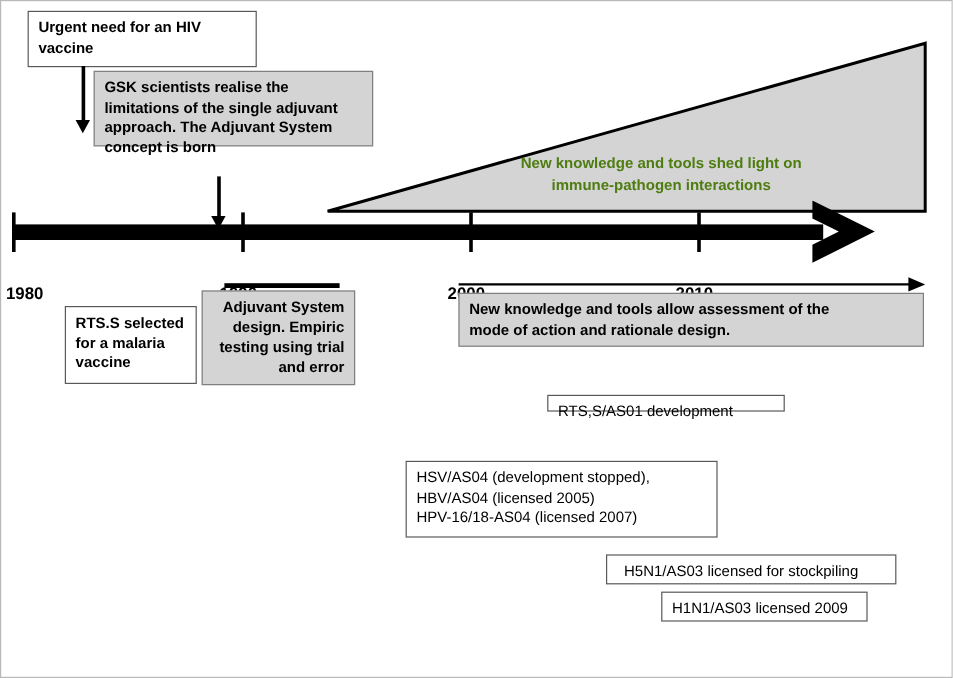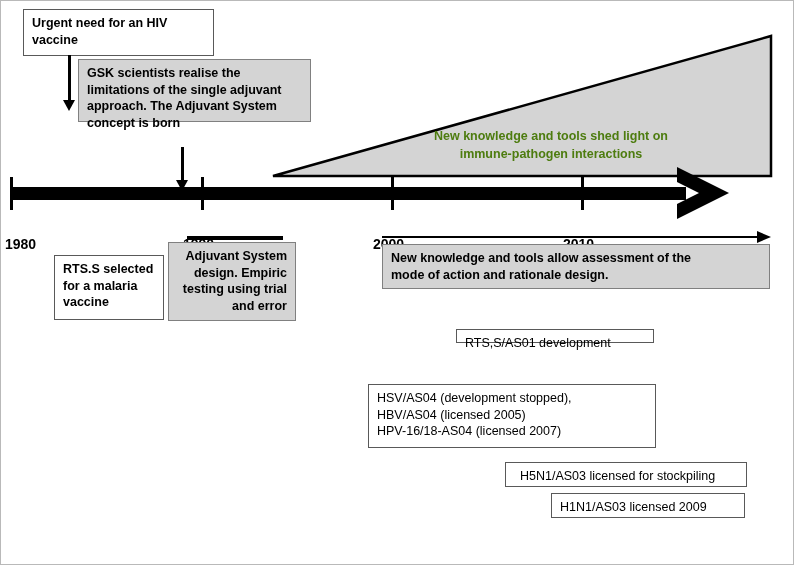--- a/index.html
+++ b/index.html
@@ -198,22 +198,22 @@
       <polygon points="389,7 375,1 375,13" fill="#000000"></polygon>
     </svg>
   </div>
 
   <div class="box gray" style="left:381px; top:243px; width:388px; height:45px;">New knowledge and tools allow assessment of the
 mode of action and rationale design.</div>
 
 
   <div class="box plain" style="left:455px; top:328px; width:198px; height:14px;">RTS,S/AS01 development</div>
 
-  <div class="box plain" style="left:337px; top:383px; width:288px; height:64px;margin-left:30px;">HSV/AS04 (development stopped),
+  <div class="box plain" style="left:337px; top:383px; width:260px; height:64px;">HSV/AS04 (development stopped),
 HBV/AS04 (licensed 2005)
 HPV-16/18-AS04 (licensed 2007)</div>
 
   <div class="box plain" style="left:504px; top:461px; width:242px; height:25px;padding-left:14px;">H5N1/AS03 licensed for stockpiling</div>
 
-  <div class="box plain" style="left:550px; top:492px; width:194px; height:25px;">H1N1/AS03 licensed 2009</div>
+  <div class="box plain" style="left:550px; top:492px; width:172px; height:25px;">H1N1/AS03 licensed 2009</div>
 
 
 </div>
 
 </body></html>

